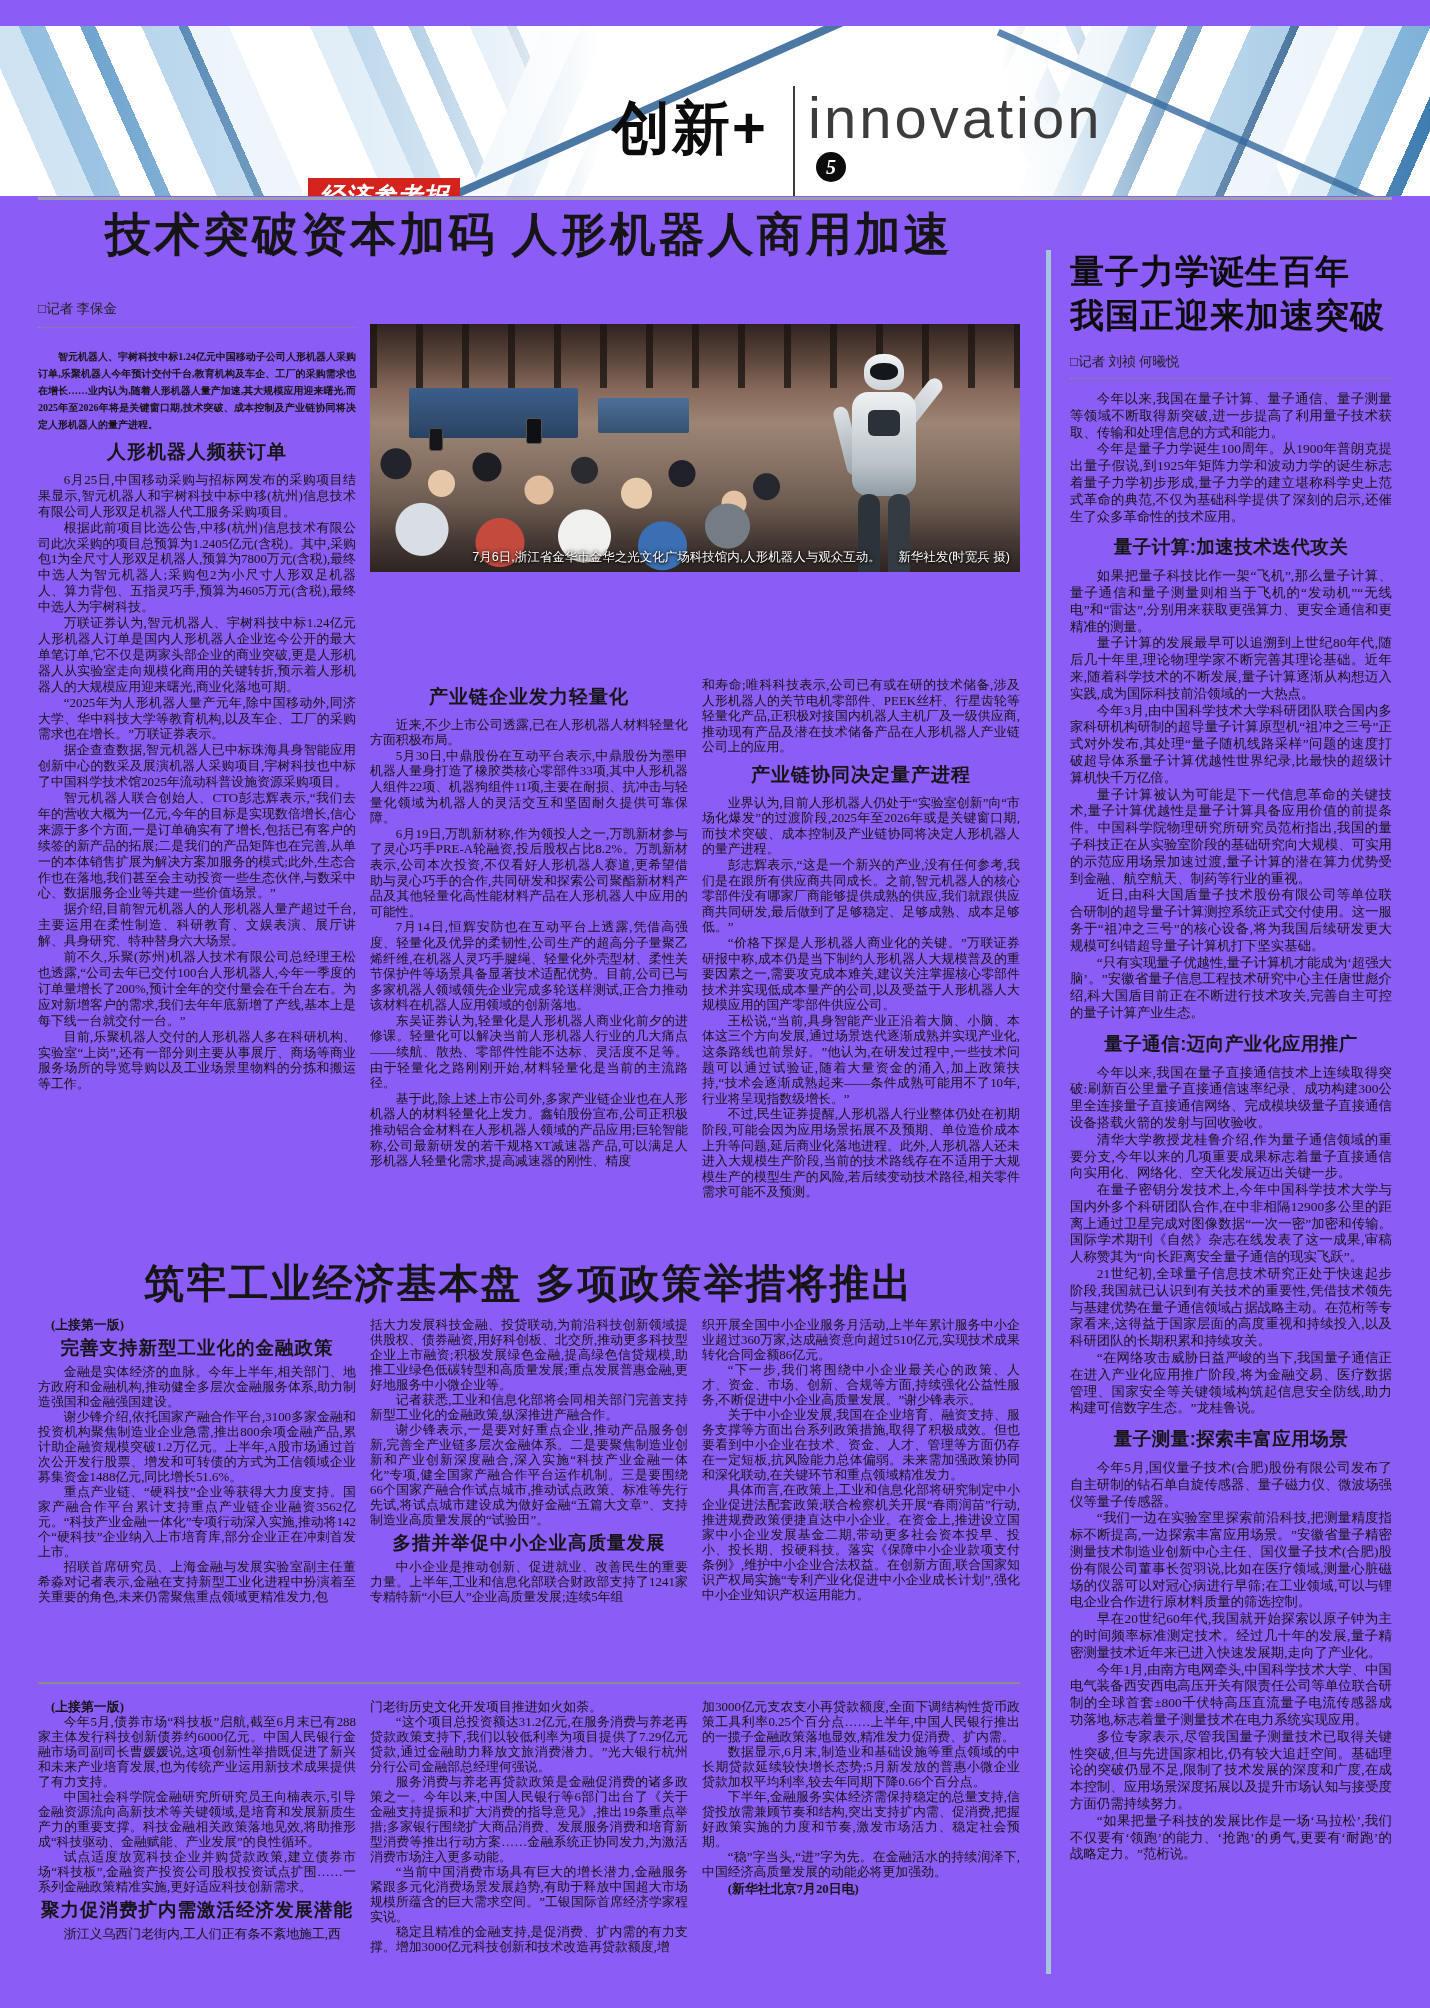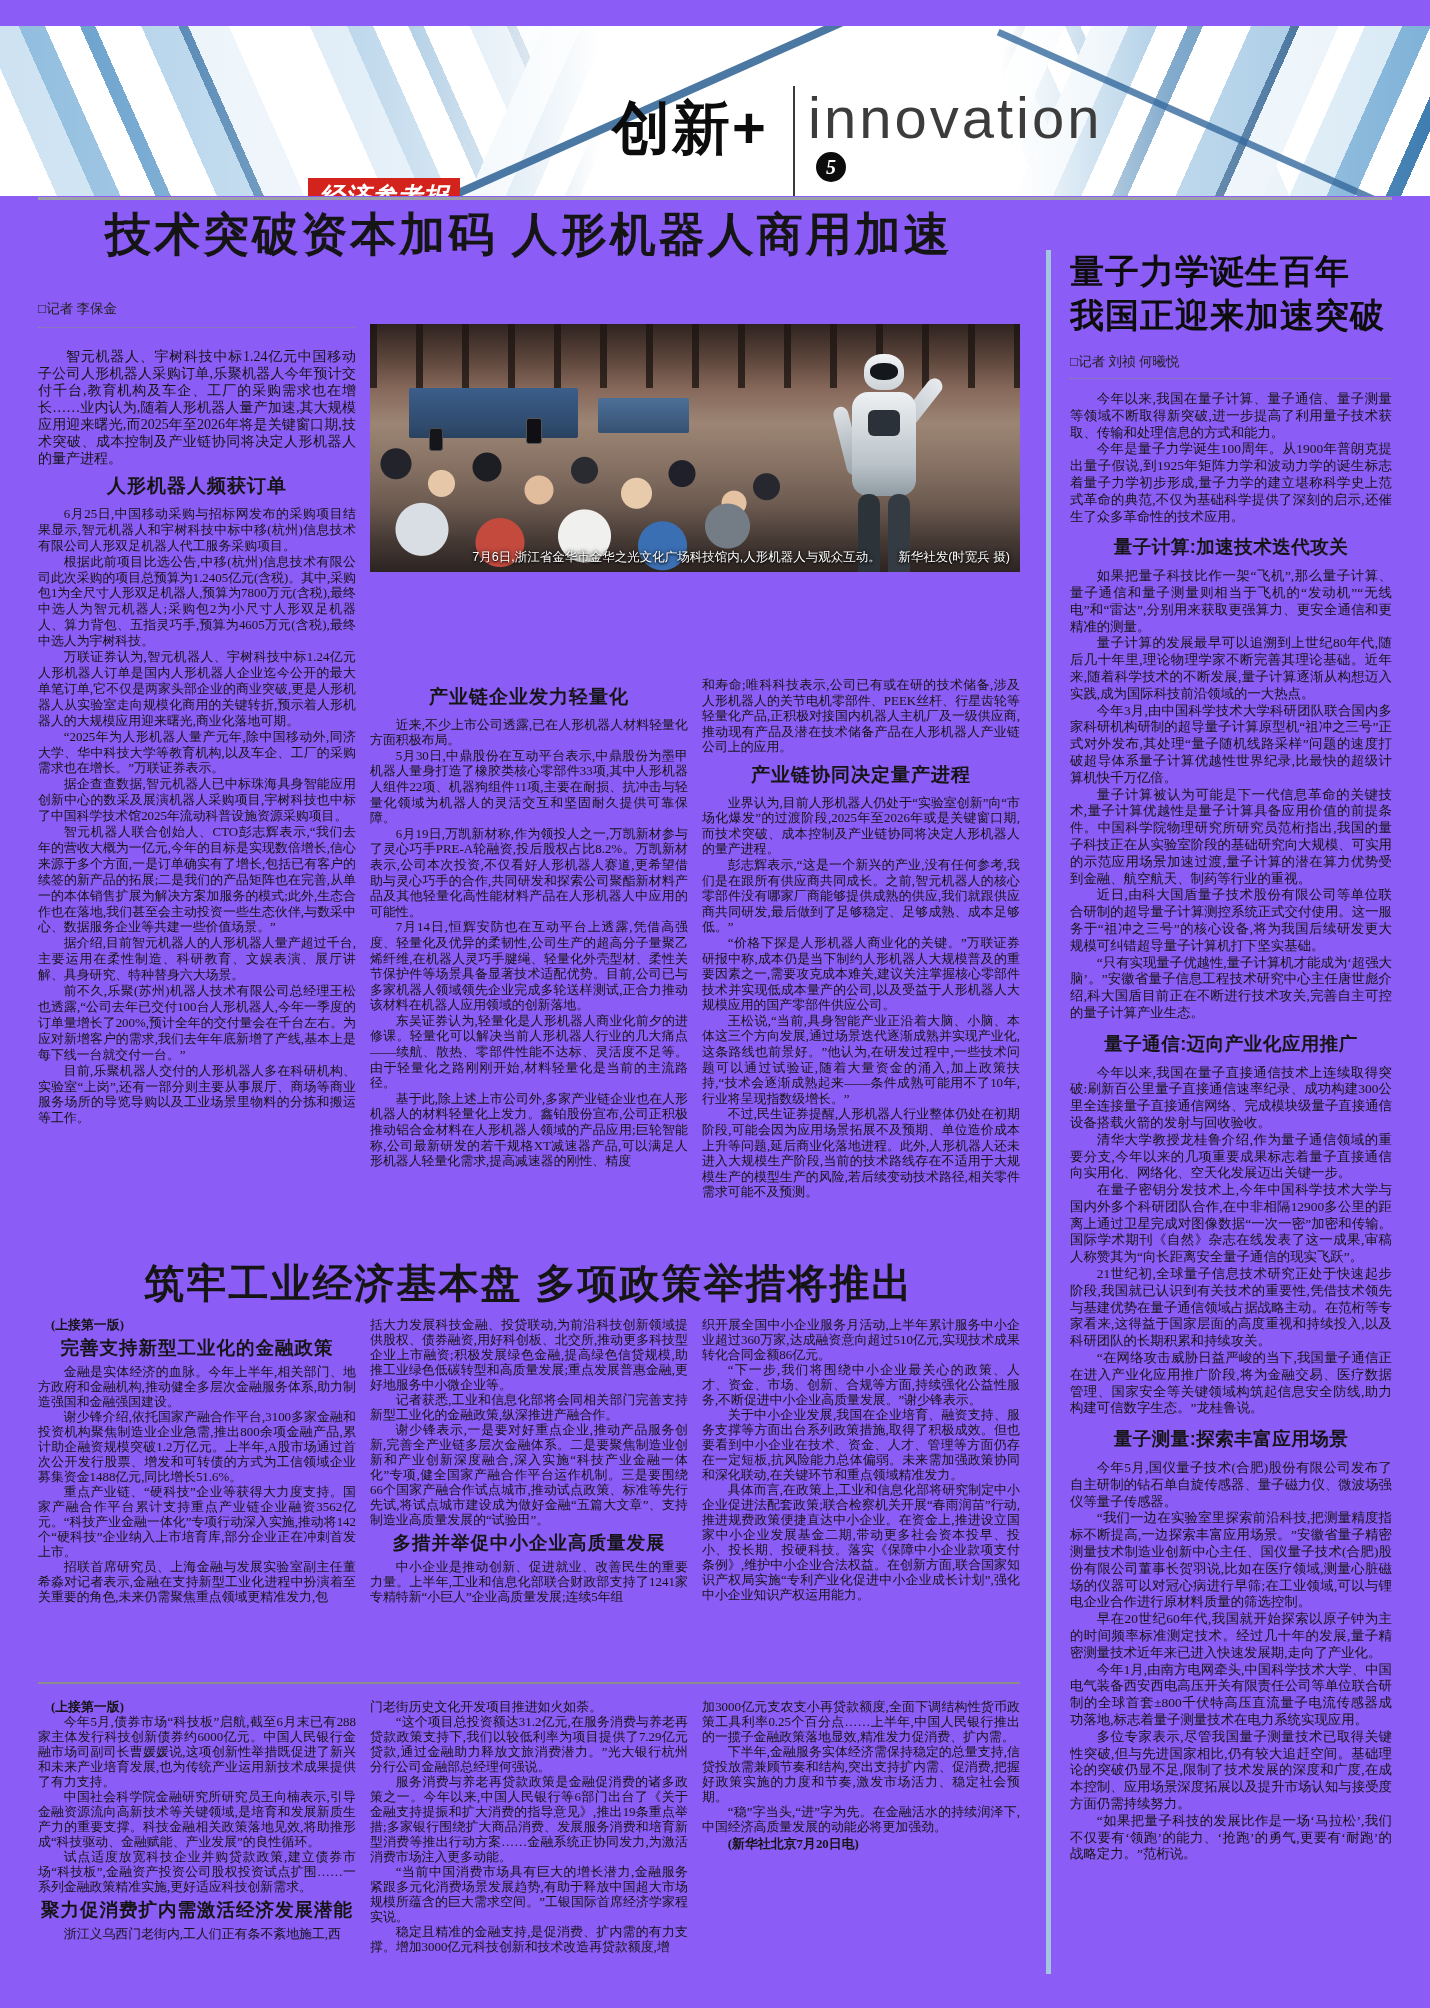--- a/index.html
+++ b/index.html
@@ -37,21 +37,21 @@
       font-style:italic;letter-spacing:1px;font-family:"Liberation Serif",serif;}
   .top-rule{position:absolute;left:38px;top:197px;width:1354px;height:3px;background:#9aa0a6;}
   
   .headline1{position:absolute;left:38px;top:204px;width:982px;text-align:center;
       font-size:46px;font-weight:900;letter-spacing:3px;font-family:"Liberation Serif",serif;}
   .byline{font-size:13.5px;color:#222;}
   .dotted{border-bottom:1.5px dotted #8a8a8a;}
   .col{position:absolute;overflow:hidden;text-align:justify;font-size:12.9px;line-height:15.9px;}
   .col .blk-p{text-indent:2em;margin:0;}
   .col .blk-pcont{text-indent:0;margin:0;}
-  .col .blk-lead{text-indent:2em;margin:0;font-weight:normal;font-size:14px;line-height:17px;}
+  .col .blk-lead{text-indent:2em;margin:0;font-weight:bold;font-size:10px;line-height:17px;}
   .col .blk-h{font-family:Liberation Mono, monospace;font-weight:bold;font-size:19px;
       text-align:center;text-indent:0;margin:13px 0 11px;letter-spacing:1px;}
   .col .blk-note{text-indent:1em;font-weight:bold;margin:0;}
   .col .blk-end{text-indent:2em;font-weight:bold;margin:2px 0 0;}
   #rob-col1{left:38px;top:348px;width:318px;height:896px;}
   #rob-col2{left:370px;top:678px;width:318px;height:566px;line-height:15.6px;}
   #rob-col3{left:702px;top:678px;width:318px;height:572px;line-height:15.6px;}
   #rob-byline{position:absolute;left:38px;top:300px;width:318px;}
   #rob-dotrule{position:absolute;left:38px;top:326px;width:318px;height:1px;}
   
@@ -271,18 +271,19 @@
     </div>
   <div id="bot-col2" class="col">
       <div class="blk-pcont">门老街历史文化开发项目推进如火如荼。</div>
       <div class="blk-p">“这个项目总投资额达31.2亿元,在服务消费与养老再贷款政策支持下,我们以较低利率为项目提供了7.29亿元贷款,通过金融助力释放文旅消费潜力。”光大银行杭州分行公司金融部总经理何强说。</div>
       <div class="blk-p">服务消费与养老再贷款政策是金融促消费的诸多政策之一。今年以来,中国人民银行等6部门出台了《关于金融支持提振和扩大消费的指导意见》,推出19条重点举措;多家银行围绕扩大商品消费、发展服务消费和培育新型消费等推出行动方案……金融系统正协同发力,为激活消费市场注入更多动能。</div>
       <div class="blk-p">“当前中国消费市场具有巨大的增长潜力,金融服务紧跟多元化消费场景发展趋势,有助于释放中国超大市场规模所蕴含的巨大需求空间。”工银国际首席经济学家程实说。</div>
       <div class="blk-p">稳定且精准的金融支持,是促消费、扩内需的有力支撑。增加3000亿元科技创新和技术改造再贷款额度,增</div>
     </div>
   <div id="bot-col3" class="col">
       <div class="blk-pcont">加3000亿元支农支小再贷款额度,全面下调结构性货币政策工具利率0.25个百分点……上半年,中国人民银行推出的一揽子金融政策落地显效,精准发力促消费、扩内需。</div>
+      <div class="blk-p">数据显示,6月末,制造业和基础设施等重点领域的中长期贷款延续较快增长态势;5月新发放的普惠小微企业贷款加权平均利率,较去年同期下降0.66个百分点。</div>
       <div class="blk-p">下半年,金融服务实体经济需保持稳定的总量支持,信贷投放需兼顾节奏和结构,突出支持扩内需、促消费,把握好政策实施的力度和节奏,激发市场活力、稳定社会预期。</div>
       <div class="blk-p">“稳”字当头,“进”字为先。在金融活水的持续润泽下,中国经济高质量发展的动能必将更加强劲。</div>
       <div class="blk-end">(新华社北京7月20日电)</div>
     </div>
 
 </div>
 
 </body></html>

